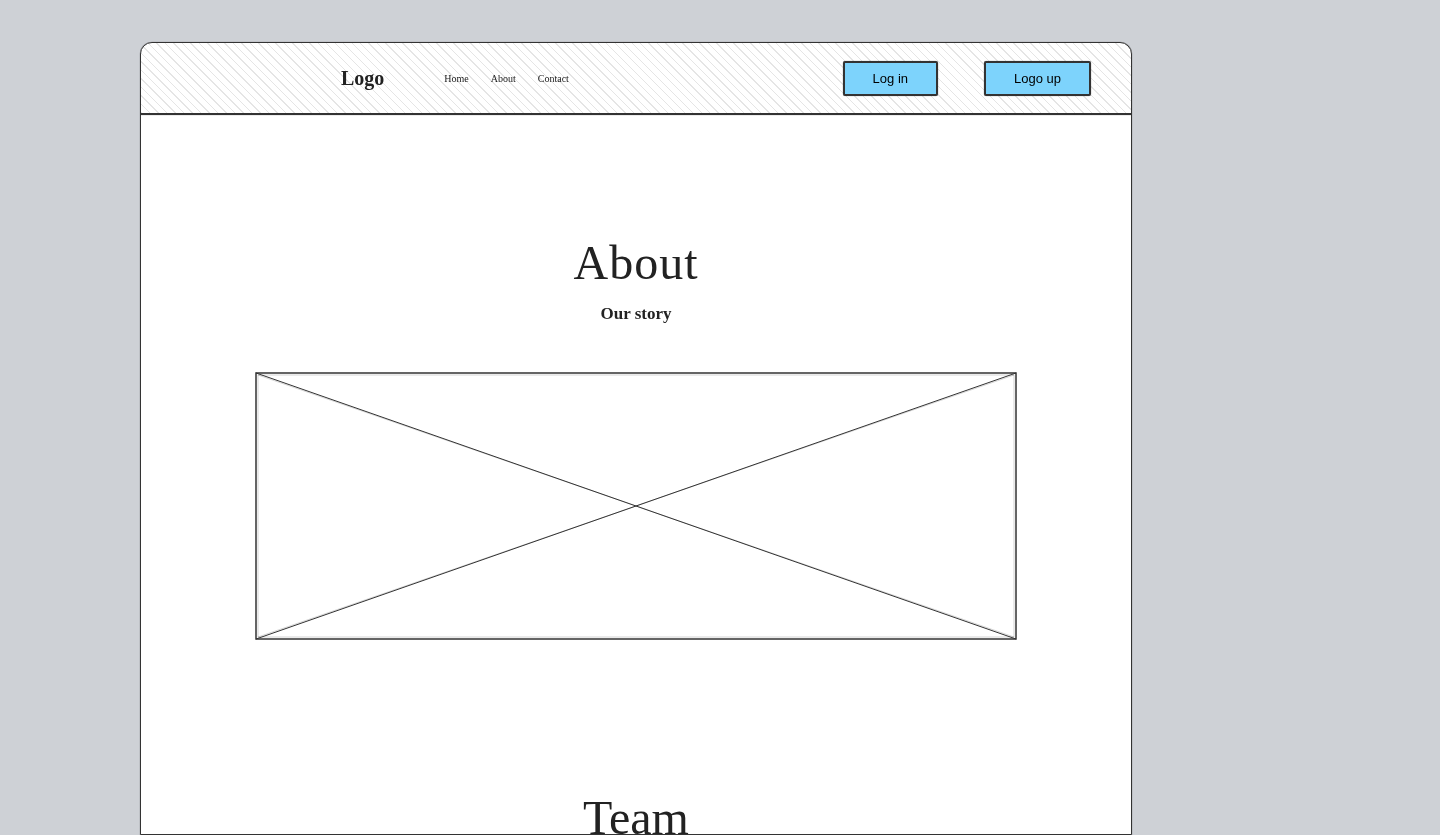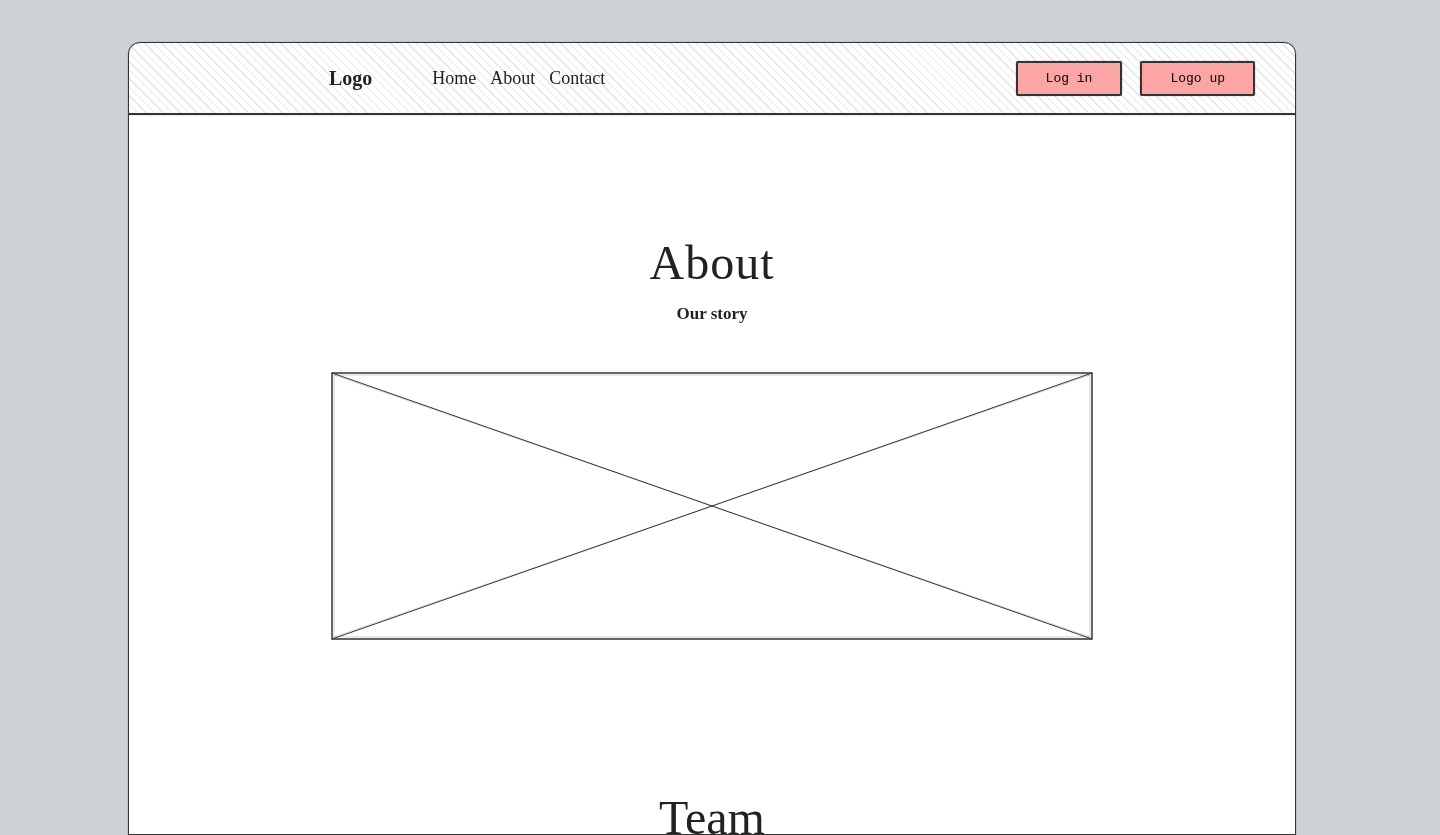--- a/index.html
+++ b/index.html
@@ -8,23 +8,23 @@
     background: #ced1d6;
     width: 1440px;
     height: 835px;
     overflow: hidden;
     font-family: "Comic Sans MS", "Segoe Script", "Bradley Hand", cursive;
     color: #222;
   }
 
   .page {
     position: absolute;
-    left: 128px;
+    left: 140px;
     top: 42px;
-    width: 1168px;
+    width: 992px;
     height: 793px;
     background: #fff;
     border: 1.5px solid #333;
     border-radius: 12px 12px 0 0;
     overflow: hidden;
   }
 
   
   .header {
     position: relative;
@@ -51,39 +51,40 @@
   .header > * { position: relative; z-index: 1; }
 
   .logo {
     font-size: 20px;
     font-weight: 600;
     margin-right: 60px;
   }
 
   .navlinks {
     display: flex;
-    gap: 14px;
-    font-size: 18px;
+    gap: 22px;
+    font-size: 10px;
   }
   .navlink { cursor: pointer; }
 
   .header-spacer { flex: 1; }
 
   .auth-buttons {
     display: flex;
     gap: 18px;
   }
   .btn {
     border: 2px solid #333;
-    background: #fca5a5;
+    background: #7dd3fc;
     padding: 8px 28px;
-    font-family: Liberation Mono, monospace;
+    font-family: Liberation Sans, sans-serif;
     font-size: 13px;
     cursor: pointer;
     border-radius: 2px;
+    margin-left: 28px;
   }
 
   
   .content {
     padding-top: 120px;
     text-align: center;
   }
   .about-title {
     font-size: 48px;
     font-weight: 400;

